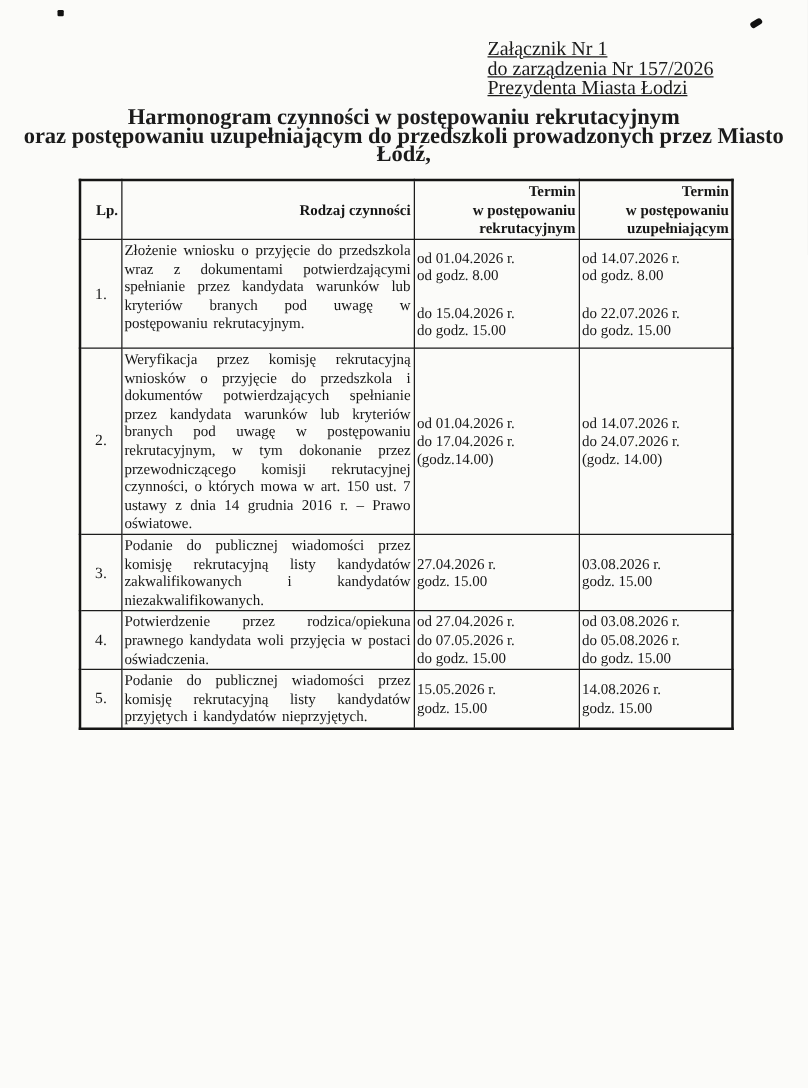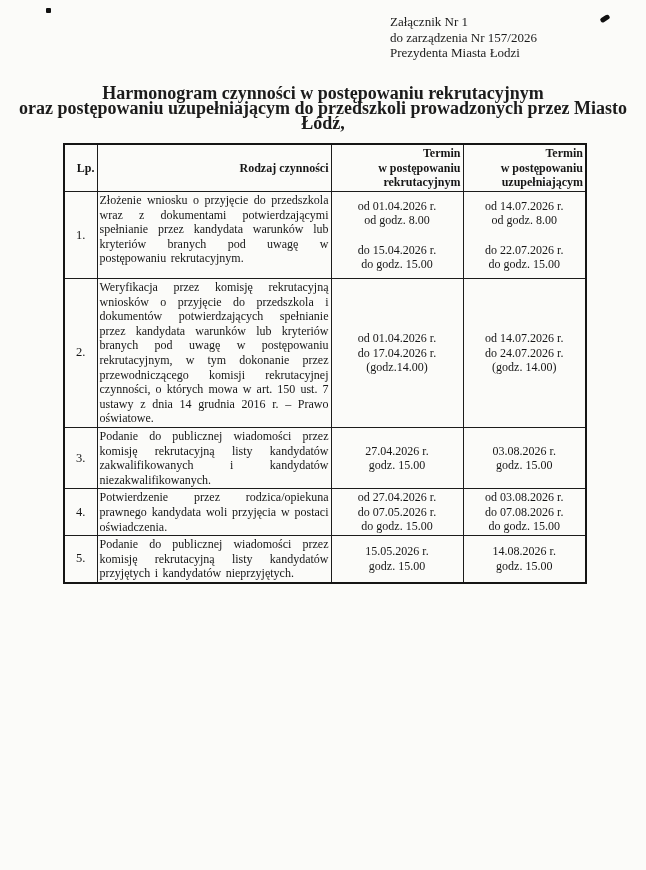--- a/index.html
+++ b/index.html
@@ -22,23 +22,24 @@
     border-radius: 1px;
   }
   .pen-mark {
     position: absolute; left: 600px; top: 16px;
     width: 10px; height: 5px; background: #111;
     border-radius: 3px 4px 3px 3px;
     transform: rotate(-32deg);
   }
   
   .attachment {
-    position: absolute; left: 390px; top: 14px;
-    font-size: 13px; line-height: 15.5px;
+    position: absolute; left: 390px; top: 32px;
+    font-size: 16px; line-height: 15.5px;
     white-space: nowrap;
+    text-decoration: underline;
   }
   
   .doc-title {
     position: absolute; top: 86px; left: 0; right: 0;
     text-align: center; font-weight: bold;
     font-size: 18px; line-height: 15px;
   }
   
   table.schedule {
     position: absolute; left: 63px; top: 143px;
@@ -68,21 +69,21 @@
   }
   td.activity {
     vertical-align: top;
     text-align: justify;
     -moz-text-align-last: left; text-align-last: left;
     line-height: 14.6px;
     padding: 1px 3px 1px 5px;
     word-spacing: 1.5px;
   }
   td.term {
-    text-align: center; vertical-align: middle;
+    vertical-align: middle;
     line-height: 14.5px;
   }
   td.term .gap-line { height: 15px; }
   tbody tr.r0 { height: 87px; }
   tbody tr.r1 { height: 147px; }
   tbody tr.r2 { height: 59px; }
   tbody tr.r3 { height: 40px; }
   tbody tr.r4 { height: 45px; }
 </style>
 </head>
@@ -179,21 +180,21 @@
         <tr class="r3">
           <td class="lp">4.</td>
           <td class="activity">Potwierdzenie przez rodzica/opiekuna prawnego kandydata woli przyjęcia w postaci oświadczenia.</td>
           <td class="term">
             <div>od 27.04.2026 r.</div>
             <div>do 07.05.2026 r.</div>
             <div>do godz. 15.00</div>
           </td>
           <td class="term">
             <div>od 03.08.2026 r.</div>
-            <div>do 07.08.2026 r.</div>
+            <div>do 05.08.2026 r.</div>
             <div>do godz. 15.00</div>
           </td>
         </tr>
         <tr class="r4">
           <td class="lp">5.</td>
           <td class="activity">Podanie do publicznej wiadomości przez komisję rekrutacyjną listy kandydatów przyjętych i kandydatów nieprzyjętych.</td>
           <td class="term">
             <div>15.05.2026 r.</div>
             <div>godz. 15.00</div>
           </td>

